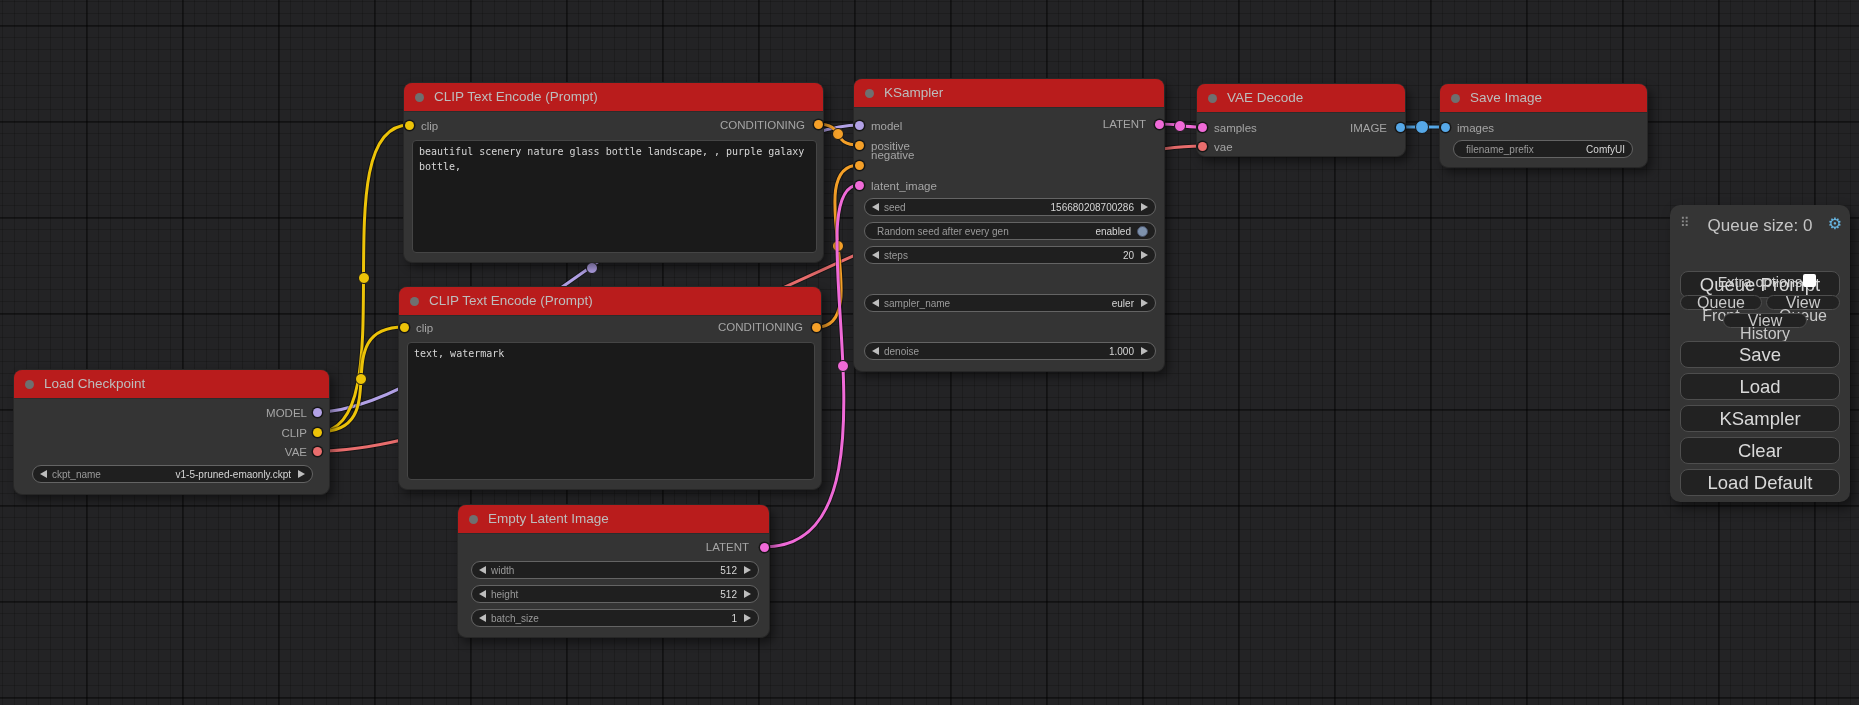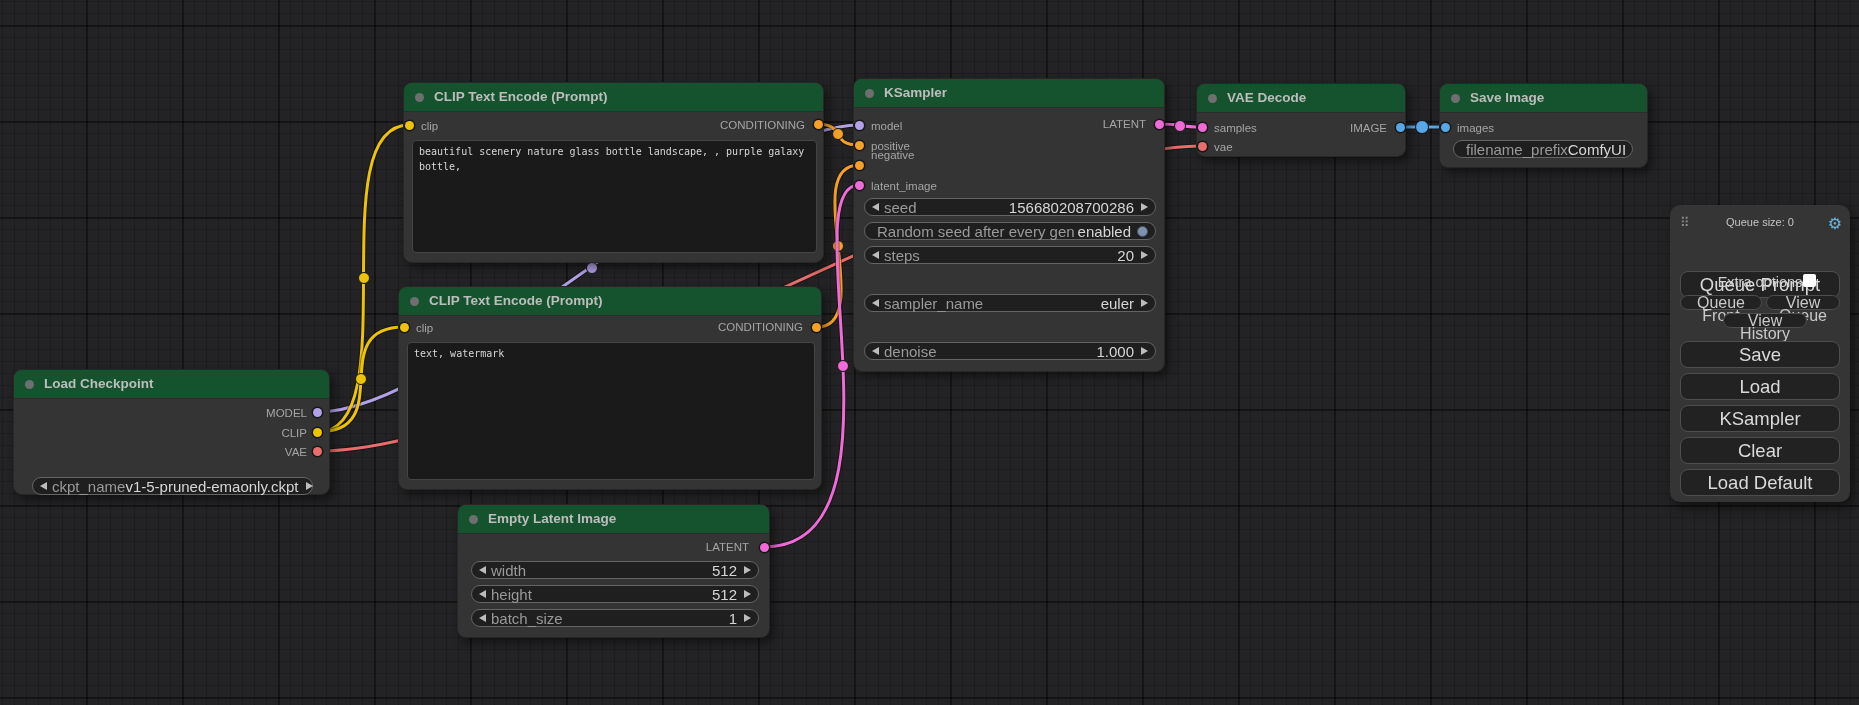--- a/index.html
+++ b/index.html
@@ -18,52 +18,52 @@
   svg.wires{position:absolute;left:0;top:0;z-index:1;}
   .wu{fill:none;stroke:#000;stroke-opacity:.38;stroke-width:5;stroke-linecap:round;}
   .wc{fill:none;stroke-width:3;stroke-linecap:round;}
 
   .node{
     position:absolute;z-index:2;background:#343434;border:1px solid #272727;
     border-radius:9px;box-shadow:4px 5px 10px rgba(0,0,0,.45);
     box-sizing:border-box;
   }
   .ntitle{
-    position:absolute;left:0;top:0;right:0;height:28px;background:#14532d;
-    border-radius:8px 8px 0 0;border-bottom:1px solid #2c2c2c;font-weight:bold;
+    position:absolute;left:0;top:0;right:0;height:28px;background:#b91c1c;
+    border-radius:8px 8px 0 0;border-bottom:1px solid #2c2c2c;
   }
   .ntitle .cdot{position:absolute;left:11px;top:10px;width:9px;height:9px;border-radius:50%;background:#6f6f6f;}
   .ntitle .ttext{position:absolute;left:30px;top:6px;font-size:13.5px;color:#bdbdbd;white-space:nowrap;}
   .pdot{position:absolute;width:9px;height:9px;border-radius:50%;box-shadow:0 0 0 1.5px rgba(0,0,0,.55);z-index:3;}
   .plabel{position:absolute;font-size:11.5px;color:#a5a5a5;white-space:nowrap;}
   .plabel.right{text-align:right;}
 
   .wg{
     position:absolute;height:18px;background:#1f1f1f;border:1px solid #646464;border-radius:10px;
-    display:flex;align-items:center;padding:0 7px;box-sizing:border-box;font-size:15px;
+    display:flex;align-items:center;padding:0 7px;box-sizing:border-box;font-size:10px;
   }
   .wg .wl{color:#9a9a9a;margin-left:5px;white-space:nowrap;}
   .wg .wv{margin-left:auto;color:#d6d6d6;white-space:nowrap;}
   .arrL{width:0;height:0;border-top:4px solid transparent;border-bottom:4px solid transparent;border-right:7px solid #bdbdbd;}
   .arrR{width:0;height:0;border-top:4px solid transparent;border-bottom:4px solid transparent;border-left:7px solid #bdbdbd;margin-left:7px;}
   .toggle{width:11px;height:11px;border-radius:50%;background:#7e92ad;border:1px solid #49536a;margin-left:6px;box-sizing:border-box;}
 
   .prompt{
     position:absolute;background:#1a1a1a;border:1px solid #454545;border-radius:4px;
     color:#d6d6d6;font-family:"DejaVu Sans Mono",monospace;font-size:10px;line-height:1.45;
     padding:4px 6px;box-sizing:border-box;white-space:pre-wrap;word-break:break-word;
   }
 
   .qpanel{
     position:absolute;left:1670px;top:205px;width:180px;height:297px;z-index:4;
     background:#353535;border-radius:10px;box-shadow:4px 6px 12px rgba(0,0,0,.5);
   }
   .qhead{position:absolute;left:0;top:9px;width:100%;height:20px;}
   .qdrag{position:absolute;left:10px;top:1px;color:#8a8a8a;font-size:13px;letter-spacing:-1px;}
-  .qsize{position:absolute;left:0;right:0;text-align:center;top:2px;font-size:11px;color:#c4c4c4;}
+  .qsize{position:absolute;left:0;right:0;text-align:center;top:2px;font-size:17px;color:#c4c4c4;}
   .qgear{position:absolute;right:8px;top:0px;font-size:16px;}
   .qbtn{
     position:absolute;left:10px;width:160px;background:#222;border:1px solid #4e4e4e;border-radius:8px;
     color:#d9d9d9;text-align:center;box-sizing:border-box;cursor:pointer;
   }
   .qbig{height:27px;font-size:18.5px;line-height:25px;}
   .qsm{font-size:16px;line-height:13px;height:15px;border-radius:9px;color:#c9c9c9;}
   .qextra{position:absolute;left:0;top:69px;width:100%;text-align:center;font-size:14.5px;color:#cfcfcf;}
   .qchk{position:absolute;left:133px;top:69px;width:13px;height:13px;background:#fff;border-radius:2px;}
 </style>
@@ -115,21 +115,21 @@
     <div class="ntitle">
       <span class="cdot"></span>
       <span class="ttext">Load Checkpoint</span>
     </div>
     <span class="plabel right" style="right:22px;top:37px;">MODEL</span>
     <span class="pdot" style="left:299px;top:38px;background:#b2a1e6;"></span>
     <span class="plabel right" style="right:22px;top:57px;">CLIP</span>
     <span class="pdot" style="left:299px;top:58px;background:#edc308;"></span>
     <span class="plabel right" style="right:22px;top:76px;">VAE</span>
     <span class="pdot" style="left:299px;top:77px;background:#e96d6d;"></span>
-    <div class="wg" style="left:18px;top:95px;width:281px;margin-top:12px;">
+    <div class="wg" style="left:18px;top:95px;width:281px;">
       <span class="arrL"></span>
       <span class="wl">ckpt_name</span>
       <span class="wv">v1-5-pruned-emaonly.ckpt</span>
       <span class="arrR"></span>
     </div>
   </div>
 
   <div class="node" style="left:403px;top:82px;width:421px;height:181px;">
     <div class="ntitle">
       <span class="cdot"></span>

